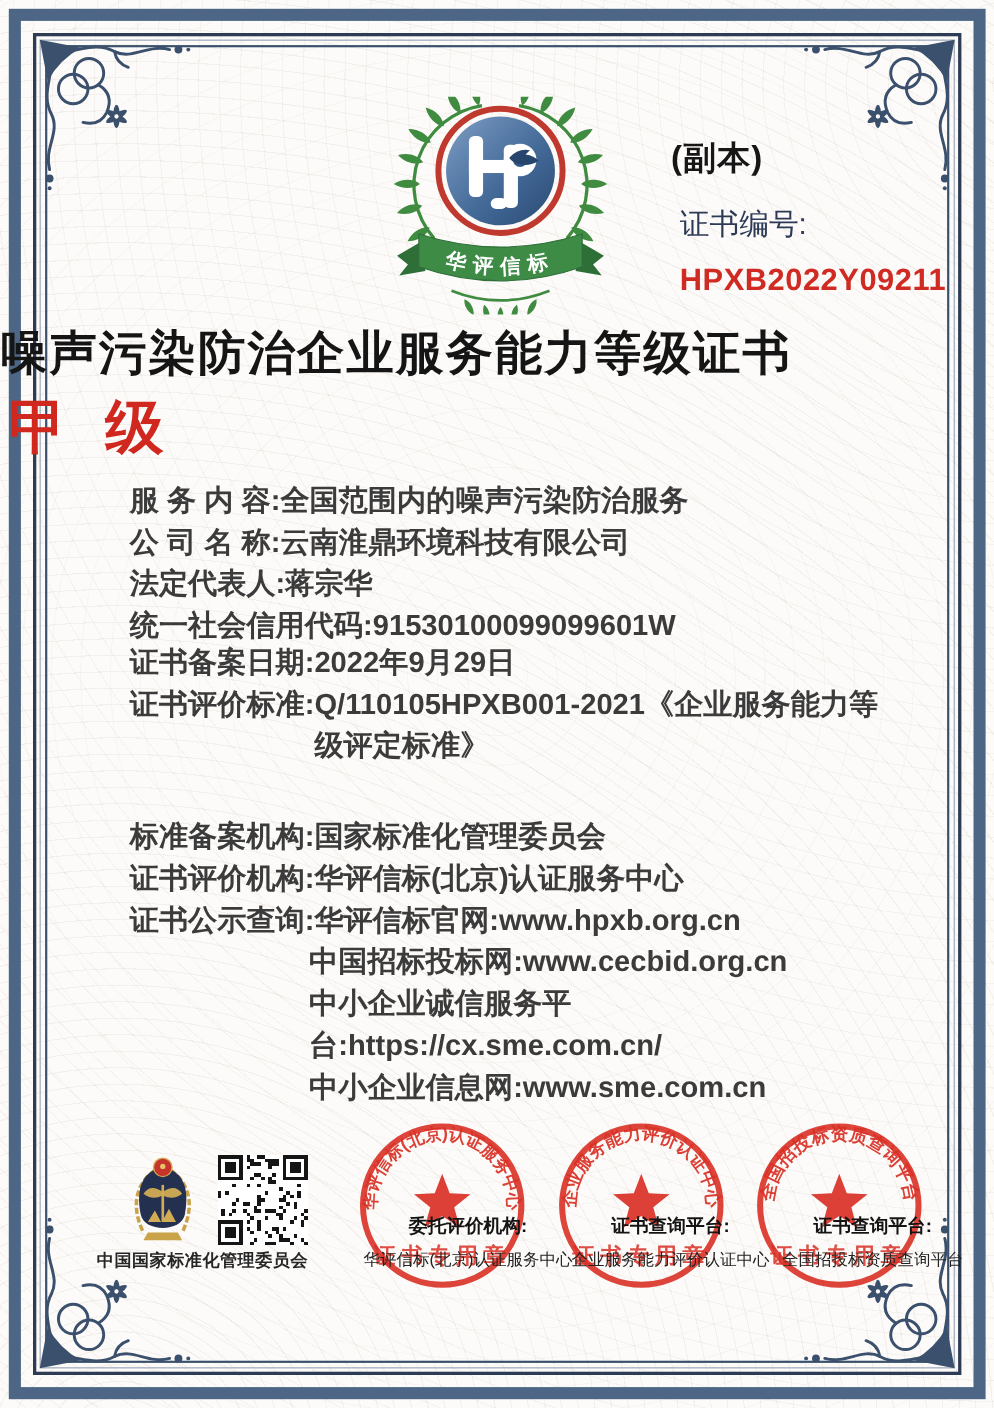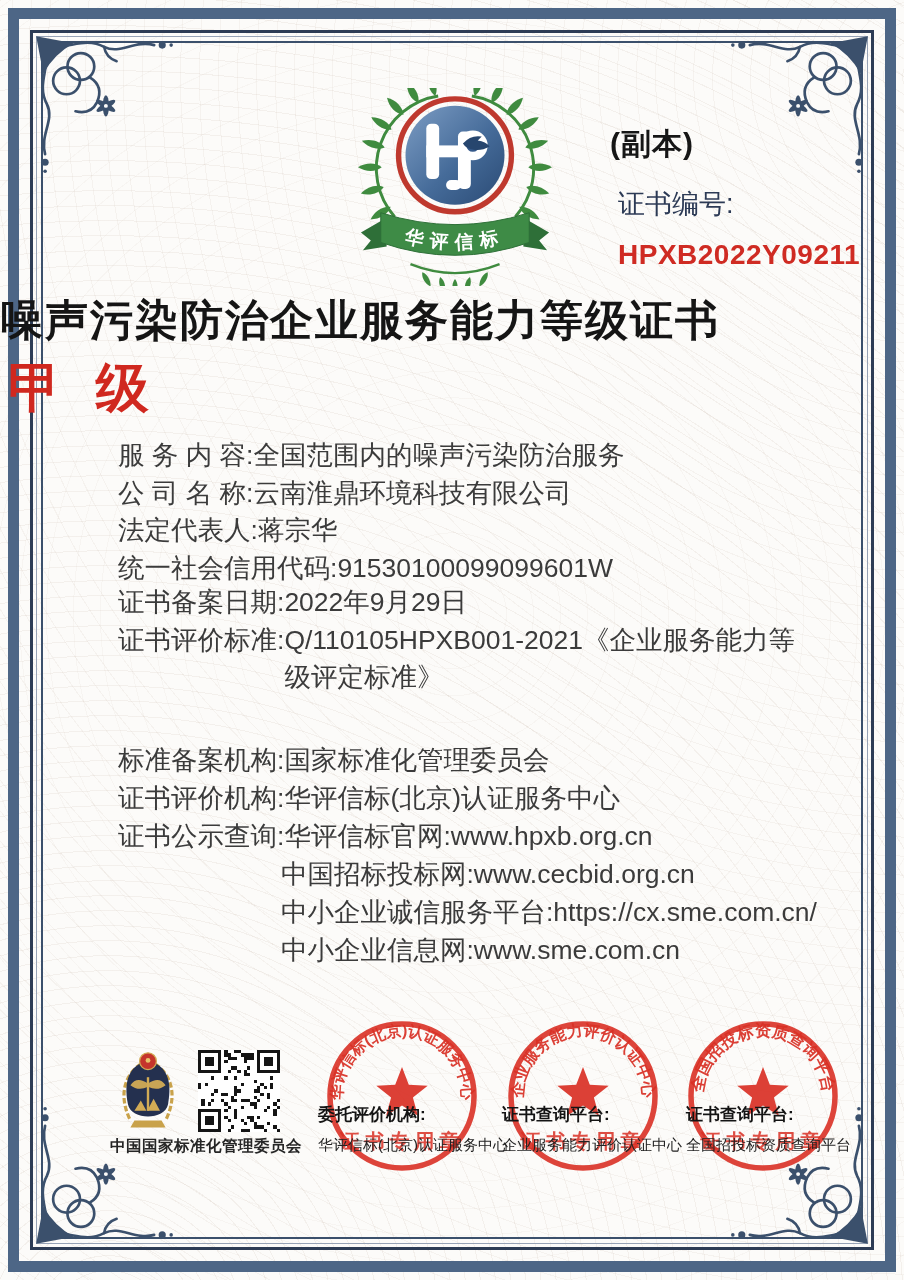--- a/index.html
+++ b/index.html
@@ -32,38 +32,38 @@
   .copyLabel { position:absolute; left:610px; top:124px; font-size:30px; font-weight:800; color:#161616; letter-spacing:1px; }
   .certNoLabel { position:absolute; left:618px; top:186px; font-size:27px; font-weight:400; color:#2c3a55; }
   .certNoValue { position:absolute; left:618px; top:217px; font-size:28px; font-weight:800; color:#cf2b23; letter-spacing:.5px;margin-top:22px; }
 
   .title { position:absolute; left:0; right:0; top:292px; text-align:left;
            font-size:43px; font-weight:900; color:#151515; letter-spacing:2px; }
   .grade { position:absolute; left:8px; right:0; top:353px; text-align:left;
            font-size:53px; font-weight:900; color:#d0281f; letter-spacing:10px; }
 
   
-  .block { position:absolute; left:118px; color:#3b3b3b; font-weight:400; font-size:26.5px; }
+  .block { position:absolute; left:118px; color:#3b3b3b; font-weight:700; font-size:26.5px; }
   .block .row { display:flex; align-items:flex-start; line-height:37.5px; }
   .block .lab { flex:0 0 auto; white-space:pre; }
   .block .val { flex:1 1 auto; }
   .b1 { top:437px; width:690px; }
   .b2 { top:584px; width:694px; }
   .b3 { top:741px; width:700px; }
   .b3 .row { line-height:38px;justify-content:center; }
   .qline { line-height:38px; padding-left:163px; }
 
   
   .emblem { position:absolute; left:112px; top:1044px; width:72px; height:92px; }
   .qr { position:absolute; left:198px; top:1050px; width:82px; height:82px; }
-  .orgCaption { position:absolute; left:88px; top:1136px; width:214px; text-align:right;
+  .orgCaption { position:absolute; left:88px; top:1136px; width:214px; text-align:left;
                 font-size:15.5px; font-weight:700; color:#262626; letter-spacing:.5px; }
   .seal { position:absolute; width:156px; height:156px; top:1018px; }
   .seal.s1 { left:324px; } .seal.s2 { left:505px; } .seal.s3 { left:685px; }
-  .sealCap { position:absolute; width:215px; }
+  .sealCap { position:absolute; width:215px;text-align:center; }
   .sealCap .capLab { font-size:17px; font-weight:800; color:#141414; }
   .sealCap .capVal { font-size:15px; font-weight:500; color:#232323; margin-top:10px; white-space:nowrap; }
   .sc1 { left:318px; top:1103px; }
   .sc2 { left:502px; top:1103px; }
   .sc3 { left:686px; top:1103px; }
 </style>
 </head>
 <body>
 
 <div class="page">

